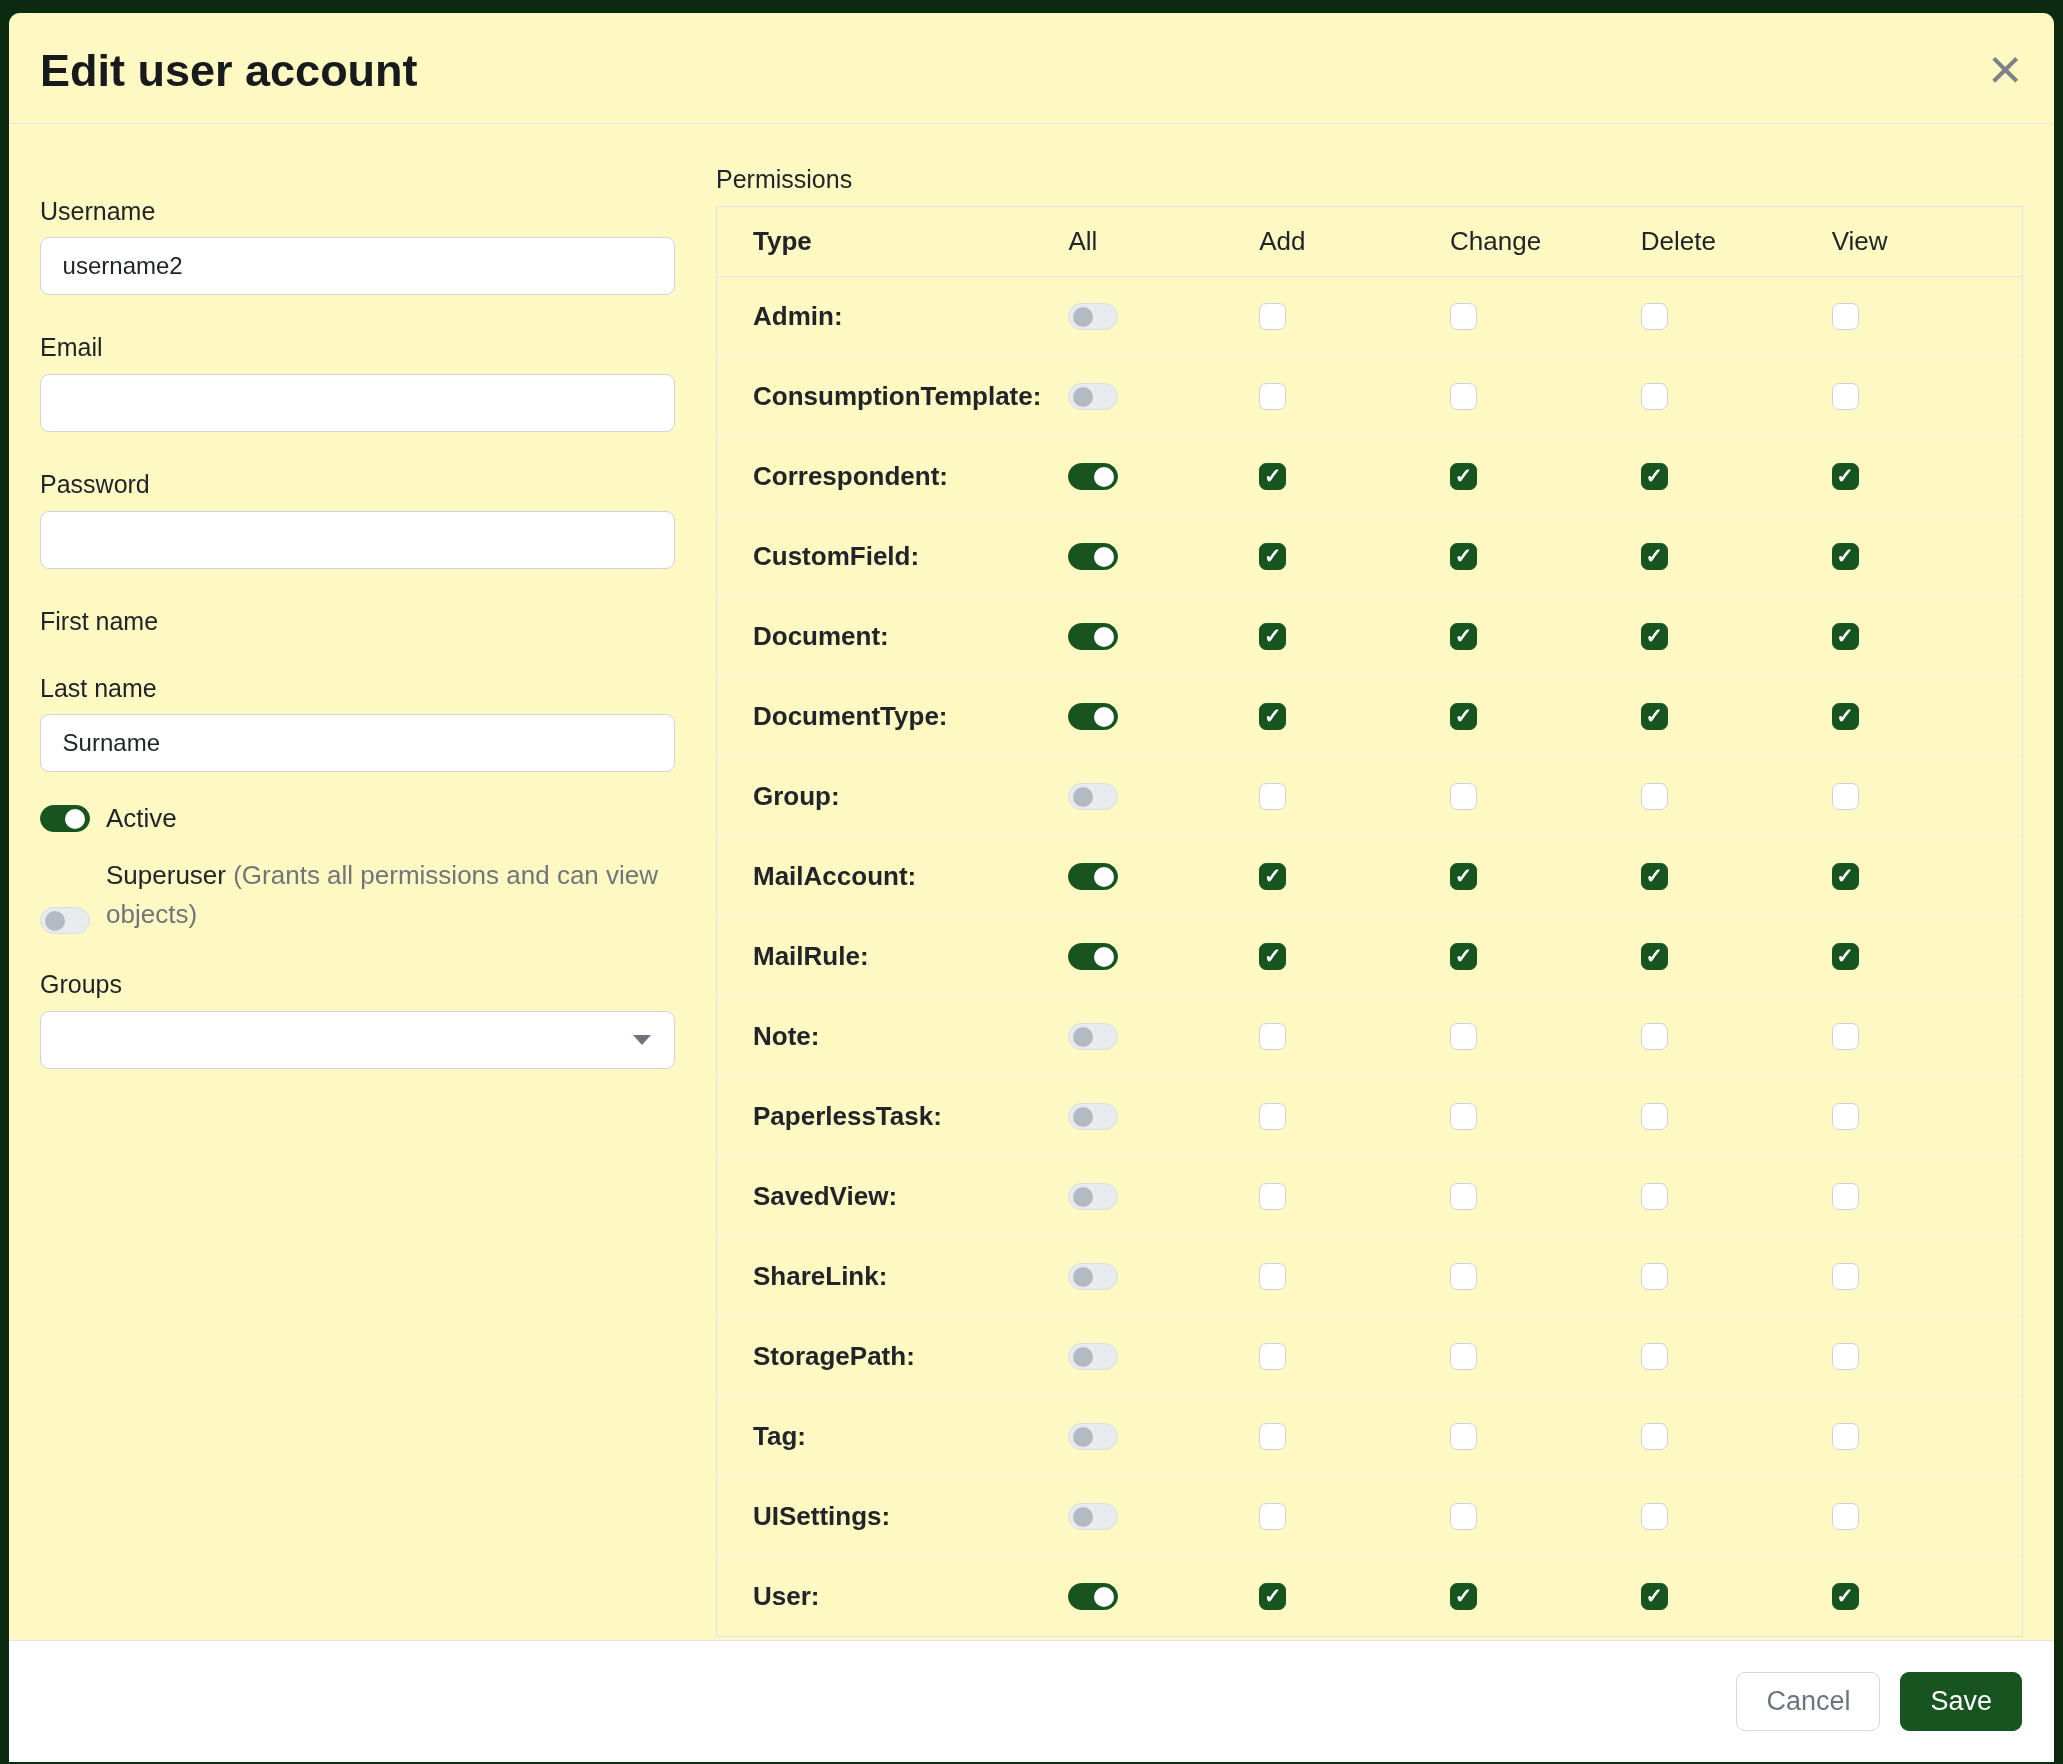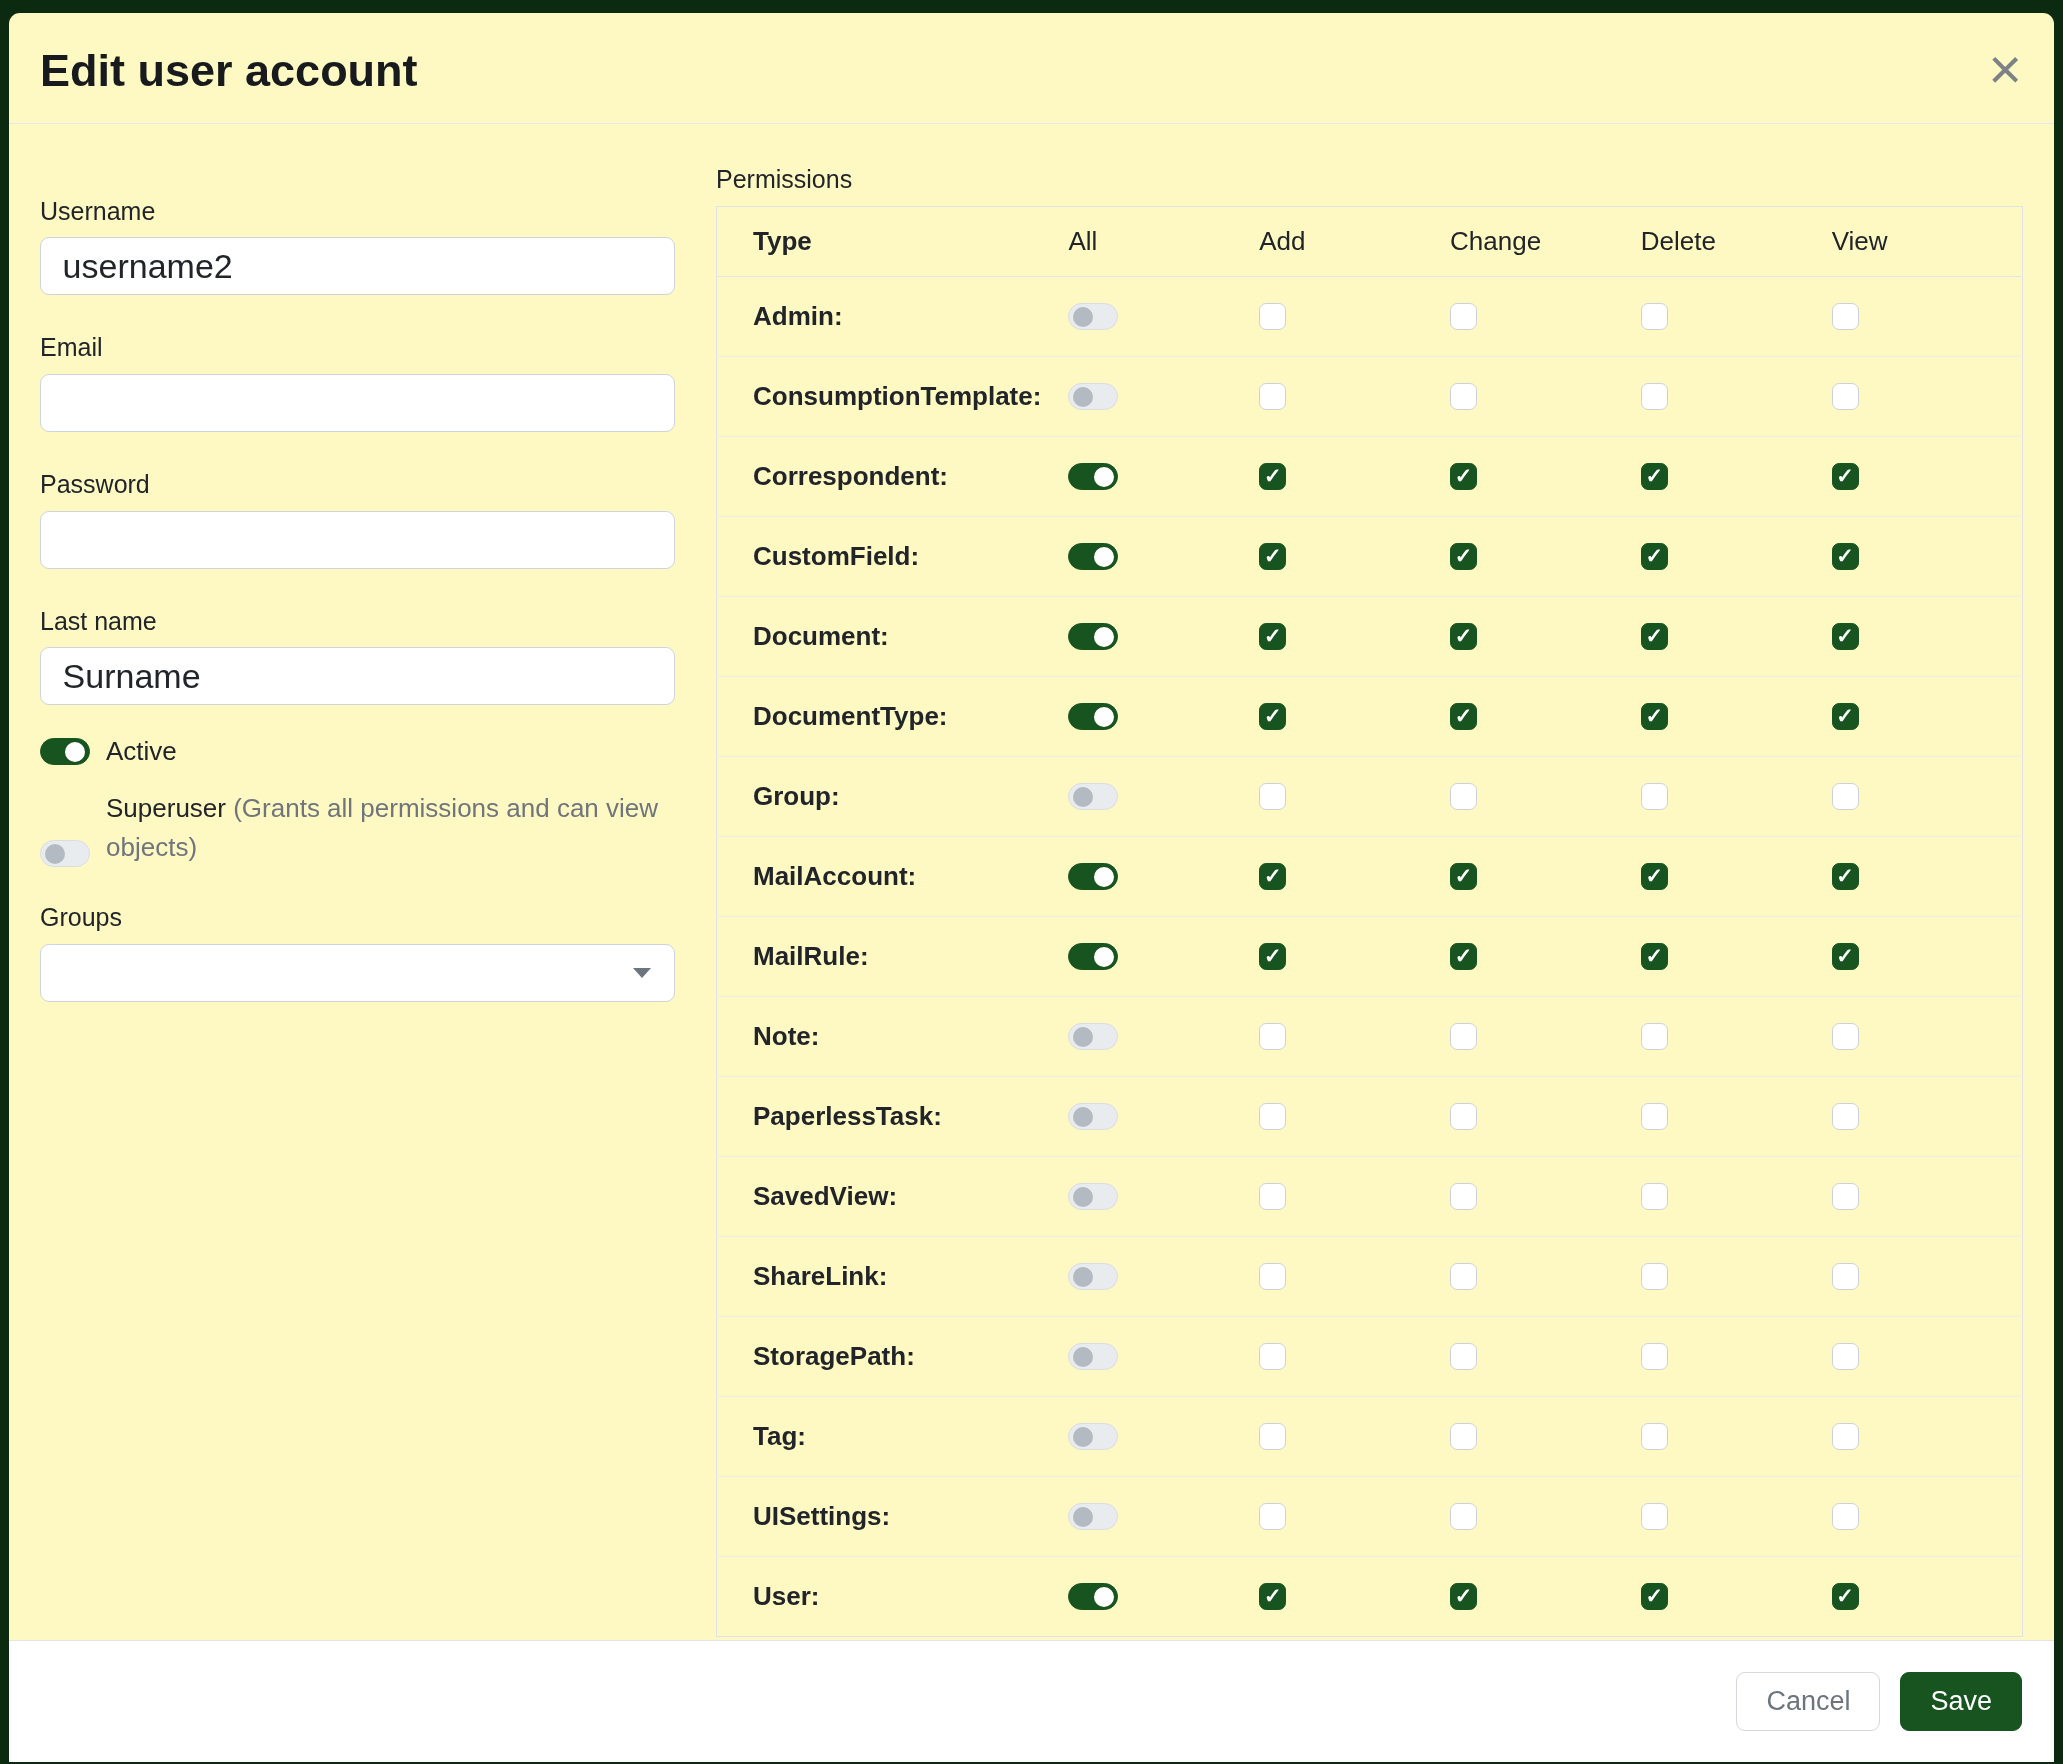--- a/index.html
+++ b/index.html
@@ -59,21 +59,21 @@
     margin-bottom: 11.7px;
     color: #212529;
     margin-top: 32px;
   }
   .form-input {
     width: 100%;
     height: 58px;
     border: 1.8px solid #ced4da;
     border-radius: 9px;
     padding: 0 21.6px;
-    font-size: 34px;
+    font-size: 24px;
     font-family: "Liberation Sans", sans-serif;
     color: #212529;
     background: #fff;
     outline: none;
   }
   .form-select {
     position: relative;
     width: 100%;
     height: 58px;
     border: 1.8px solid #ced4da;
@@ -229,20 +229,21 @@
         <label class="form-label">Email</label>
         <input class="form-input" type="text" value="" style="">
       </div>
 
       <div class="form-group">
         <label class="form-label">Password</label>
         <input class="form-input" type="password" value="" style="">
       </div>
 
       <div class="form-group">
+        <label class="form-label">First name</label>
       </div>
 
       <div class="form-group" style="margin-bottom:0">
         <label class="form-label">Last name</label>
         <input class="form-input" type="text" value="Surname" style="">
       </div>
 
       <div class="toggle-row">
         <div class="switch on">
             <div class="knob"></div>

